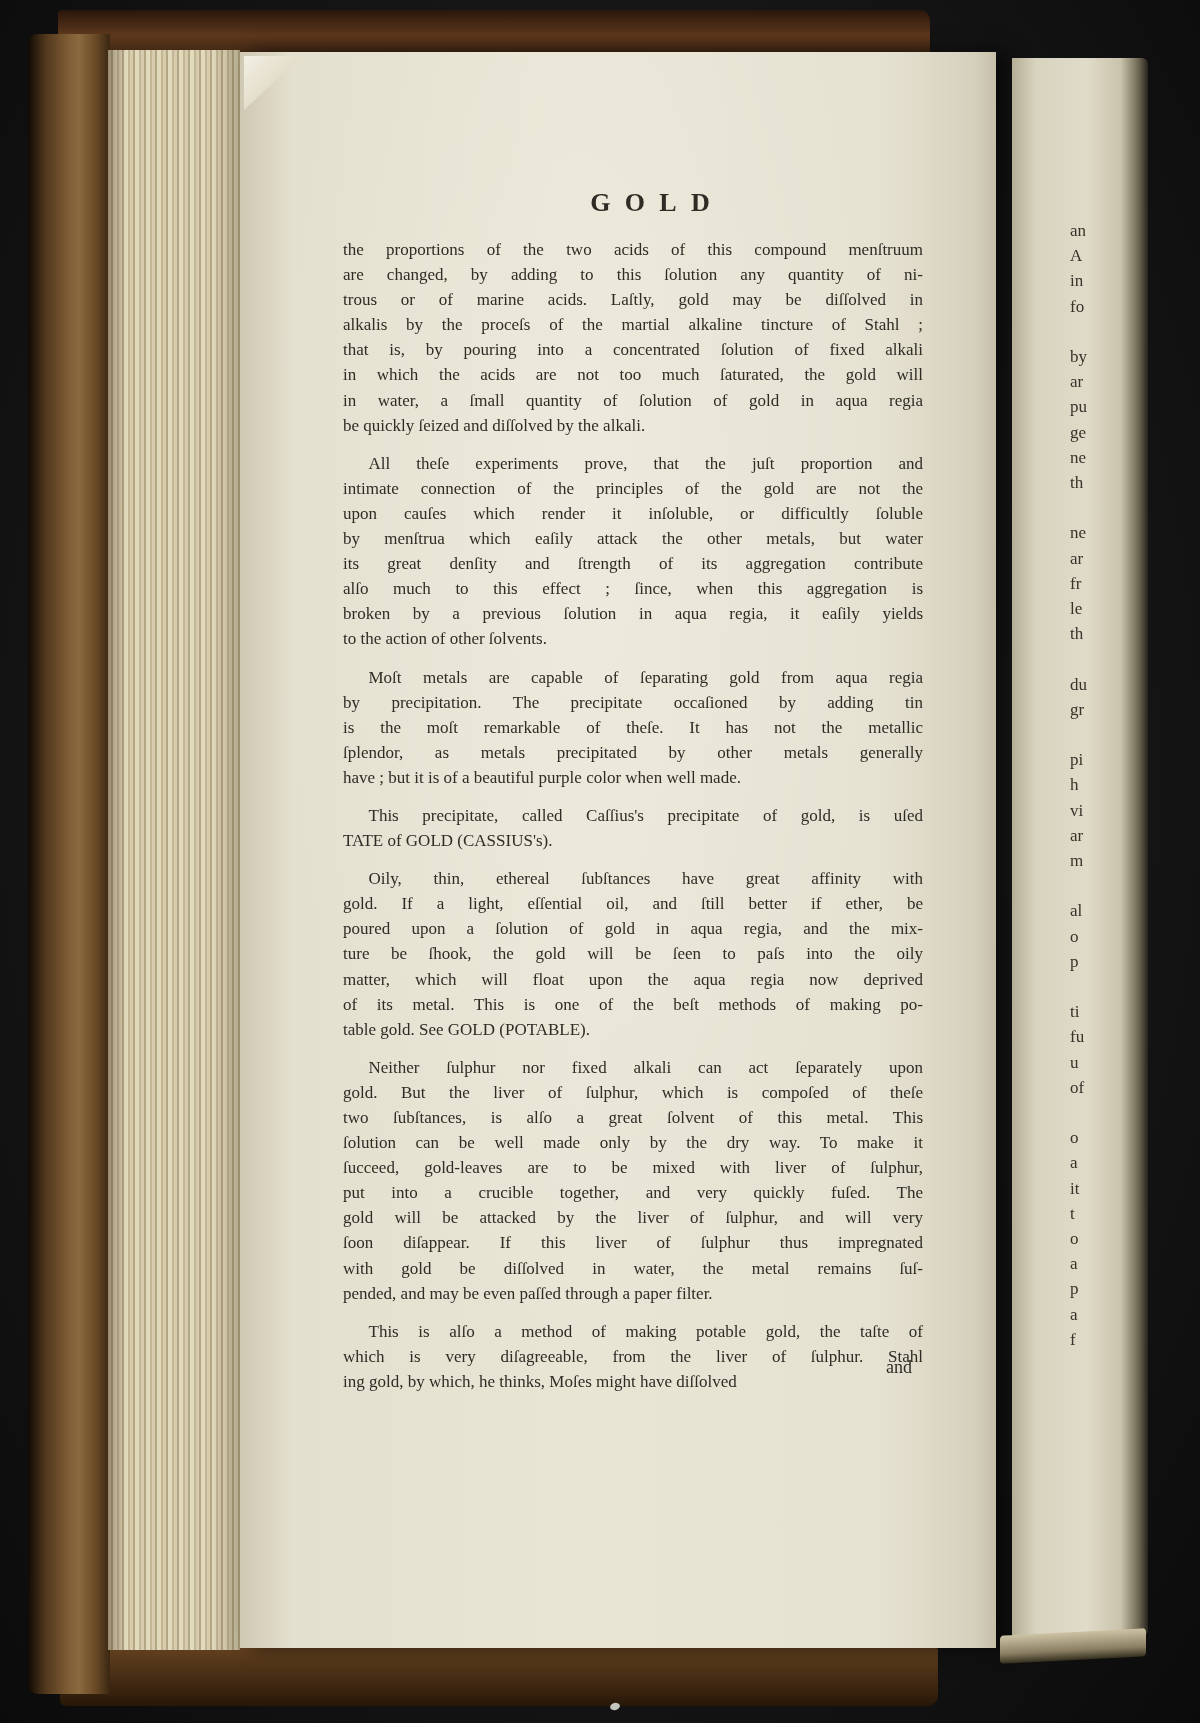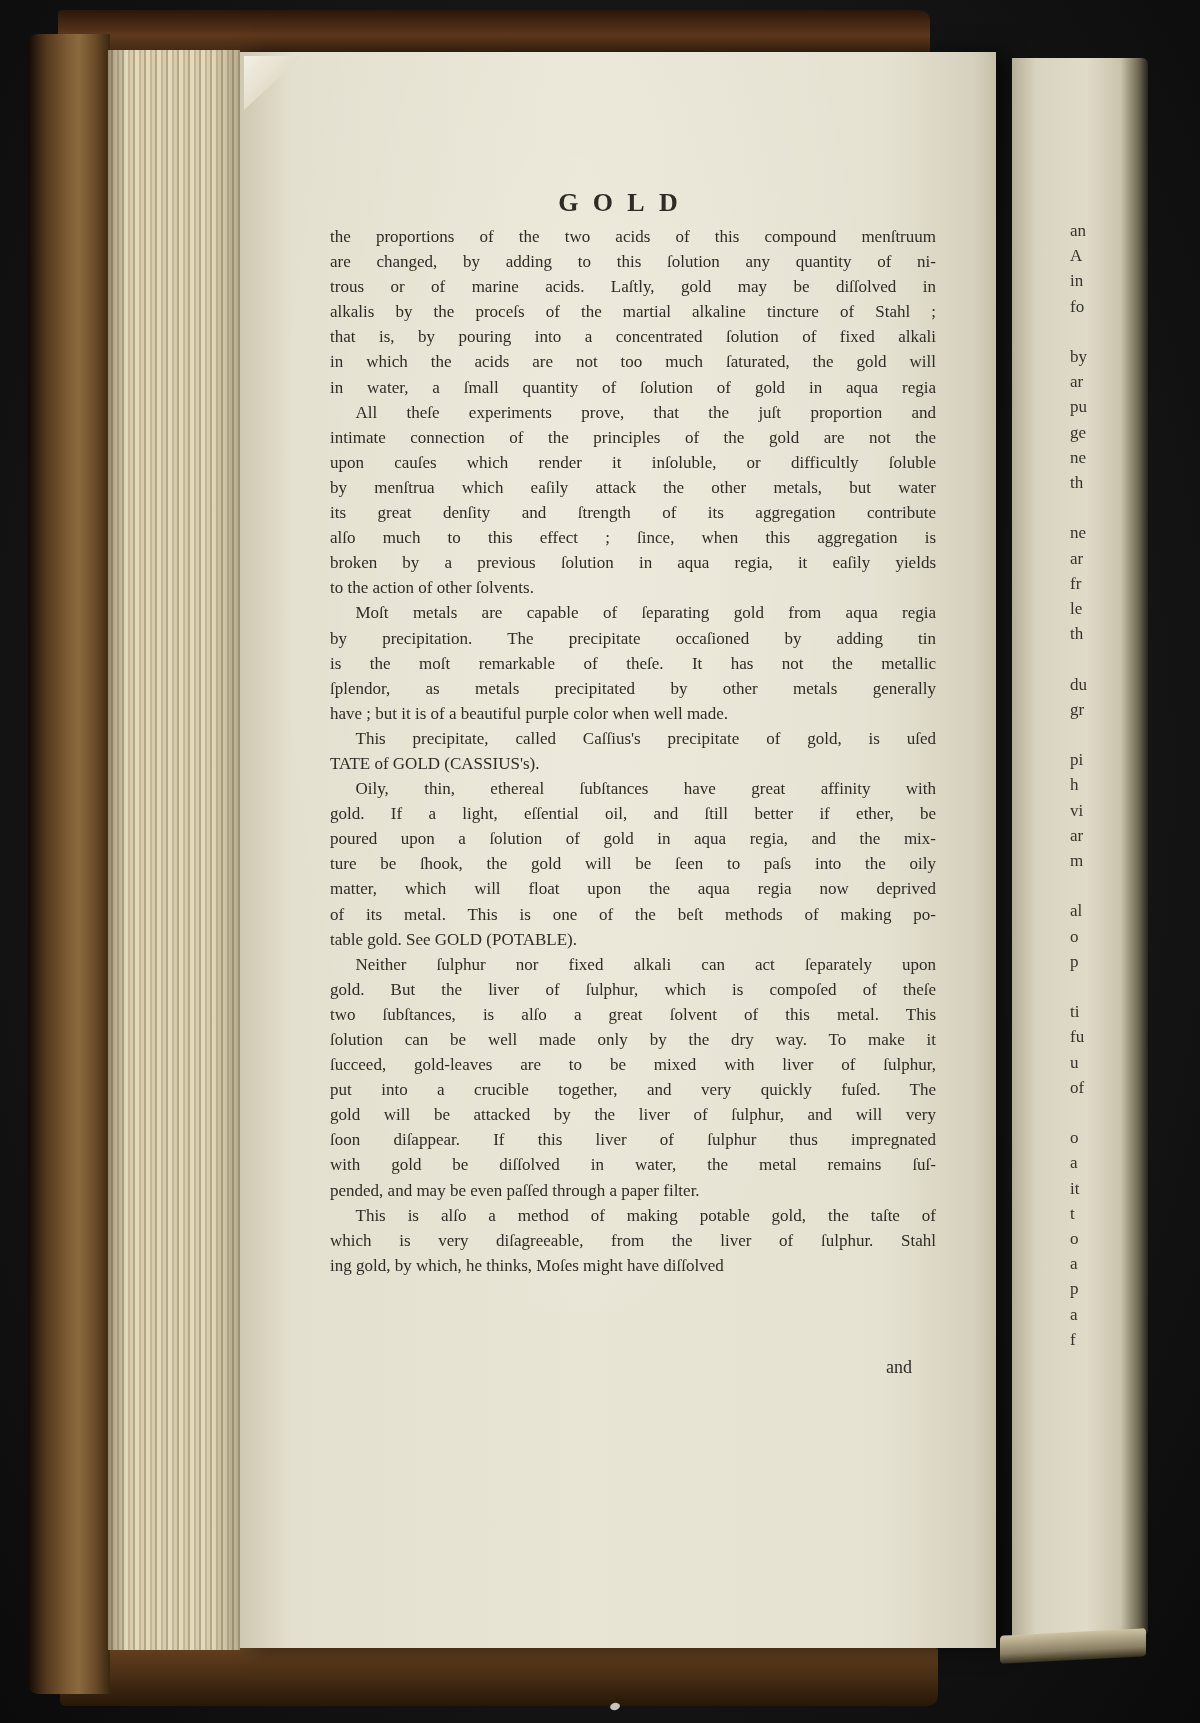--- a/index.html
+++ b/index.html
@@ -27,24 +27,24 @@
   .page{position:absolute;left:240px;top:52px;width:756px;height:1596px;
     background:
       radial-gradient(ellipse at 45% 30%, rgba(255,255,255,0.20) 0%, rgba(255,255,255,0) 55%),
       linear-gradient(90deg,#cfc8b2 0%,#e4e0cf 7%,var(--page-paper,#e9e5d5) 45%,#e6e2d2 85%,#d6d1bd 97%,#c6c0aa 100%);
     box-shadow:12px 0 18px rgba(0,0,0,0.55);}
   .corner-fold{position:absolute;left:4px;top:4px;width:58px;height:54px;
     background:linear-gradient(135deg,#f2efe3 0%,#dcd5bf 75%);
     clip-path:polygon(0 0,100% 0,0 100%);}
   .page-header{position:absolute;left:0;top:138px;width:100%;text-align:center;
     font-size:26px;line-height:1;font-weight:bold;letter-spacing:0.55em;text-indent:0.55em;
-    color:var(--ink,#2e2c25);}
+    color:var(--ink,#2e2c25);padding-left:32px;}
   .text-block{position:absolute;left:90px;top:172px;width:606px;
     color:var(--ink,#2e2c25);font-size:17px;line-height:25.1px;}
-  .para{margin:0;}
+  .para{margin:13px;}
   .para .line{text-align:justify;text-align-last:justify;}
   .para .line.last{text-align-last:left;}
   .para.indent .line.first{text-indent:1.5em;}
   .catchword{position:absolute;left:90px;top:1303px;width:606px;text-align:right;
     padding-right:24px;box-sizing:border-box;color:var(--ink,#2e2c25);
     font-size:18px;line-height:25px;}
   
   .next-page{position:absolute;left:1012px;top:58px;width:136px;height:1578px;
     background:linear-gradient(90deg,#b5ae96 0%,#d9d4c0 18%,#e0dbc8 55%,#c9c3ac 80%,#6e6852 93%,#272420 100%);
     border-radius:0 6px 6px 0;}
@@ -71,20 +71,21 @@
     <div class="page-header">GOLD</div>
     <div class="text-block">
         <div class="para">
           <div class="line first">the proportions of the two acids of this compound menſtruum</div>
           <div class="line">are changed, by adding to this ſolution any quantity of ni-</div>
           <div class="line">trous or of marine acids. Laſtly, gold may be diſſolved in</div>
           <div class="line">alkalis by the proceſs of the martial alkaline tincture of Stahl ;</div>
           <div class="line">that is, by pouring into a concentrated ſolution of fixed alkali</div>
           <div class="line">in which the acids are not too much ſaturated, the gold will</div>
           <div class="line">in water, a ſmall quantity of ſolution of gold in aqua regia</div>
+          <div class="line last">be quickly ſeized and diſſolved by the alkali.</div>
         </div>
         <div class="para indent">
           <div class="line first">All theſe experiments prove, that the juſt proportion and</div>
           <div class="line">intimate connection of the principles of the gold are not the</div>
           <div class="line">upon cauſes which render it inſoluble, or difficultly ſoluble</div>
           <div class="line">by menſtrua which eaſily attack the other metals, but water</div>
           <div class="line">its great denſity and ſtrength of its aggregation contribute</div>
           <div class="line">alſo much to this effect ; ſince, when this aggregation is</div>
           <div class="line">broken by a previous ſolution in aqua regia, it eaſily yields</div>
           <div class="line last">to the action of other ſolvents.</div>

